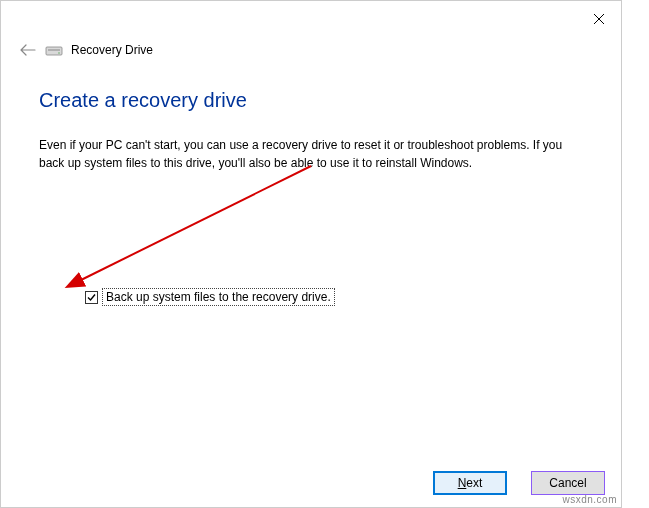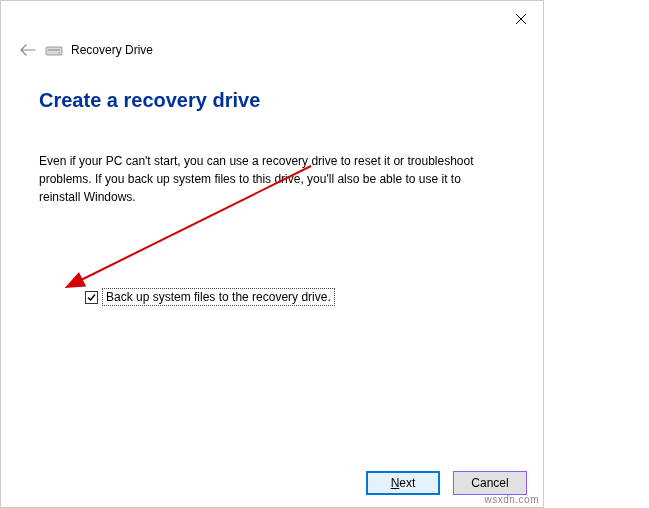--- a/index.html
+++ b/index.html
@@ -6,21 +6,21 @@
     body {
       margin: 0;
       font-family: "Segoe UI", Tahoma, sans-serif;
       background: #fff;
       width: 649px;
       height: 508px;
       position: relative;
       overflow: hidden;
     }
     .window {
-      width: 544px;
+      width: 622px;
       height: 508px;
       border: 1px solid #ccc;
       position: relative;
       background: #fff;
     }
     .close-btn {
       position: absolute;
       top: 6px;
       right: 10px;
       width: 24px;
@@ -57,22 +57,22 @@
     }
     .content {
       position: absolute;
       top: 88px;
       left: 38px;
       right: 38px;
     }
     .page-title {
       font-size: 20px;
       color: #003399;
-      font-weight: 700;
-      margin-bottom: 40px;
+      font-weight: 400;
+      margin-bottom: 24px;
     }
     .description {
       font-size: 12px;
       color: #000;
       line-height: 1.5;
       margin-bottom: 0;
     }
     .checkbox-row {
       position: absolute;
       top: 287px;
@@ -98,21 +98,21 @@
       color: #000;
       border: 1px dotted #444;
       padding: 1px 3px;
       line-height: 1.2;
     }
     .button-row {
       position: absolute;
       bottom: 12px;
       right: 16px;
       display: flex;
-      gap: 13px;
+      gap: 24px;
     }
     .btn {
       min-width: 74px;
       height: 24px;
       font-size: 12px;
       font-family: "Segoe UI", Tahoma, sans-serif;
       background: #e1e1e1;
       border: 1px solid #8b5cf6;
       color: #000;
       cursor: default;

